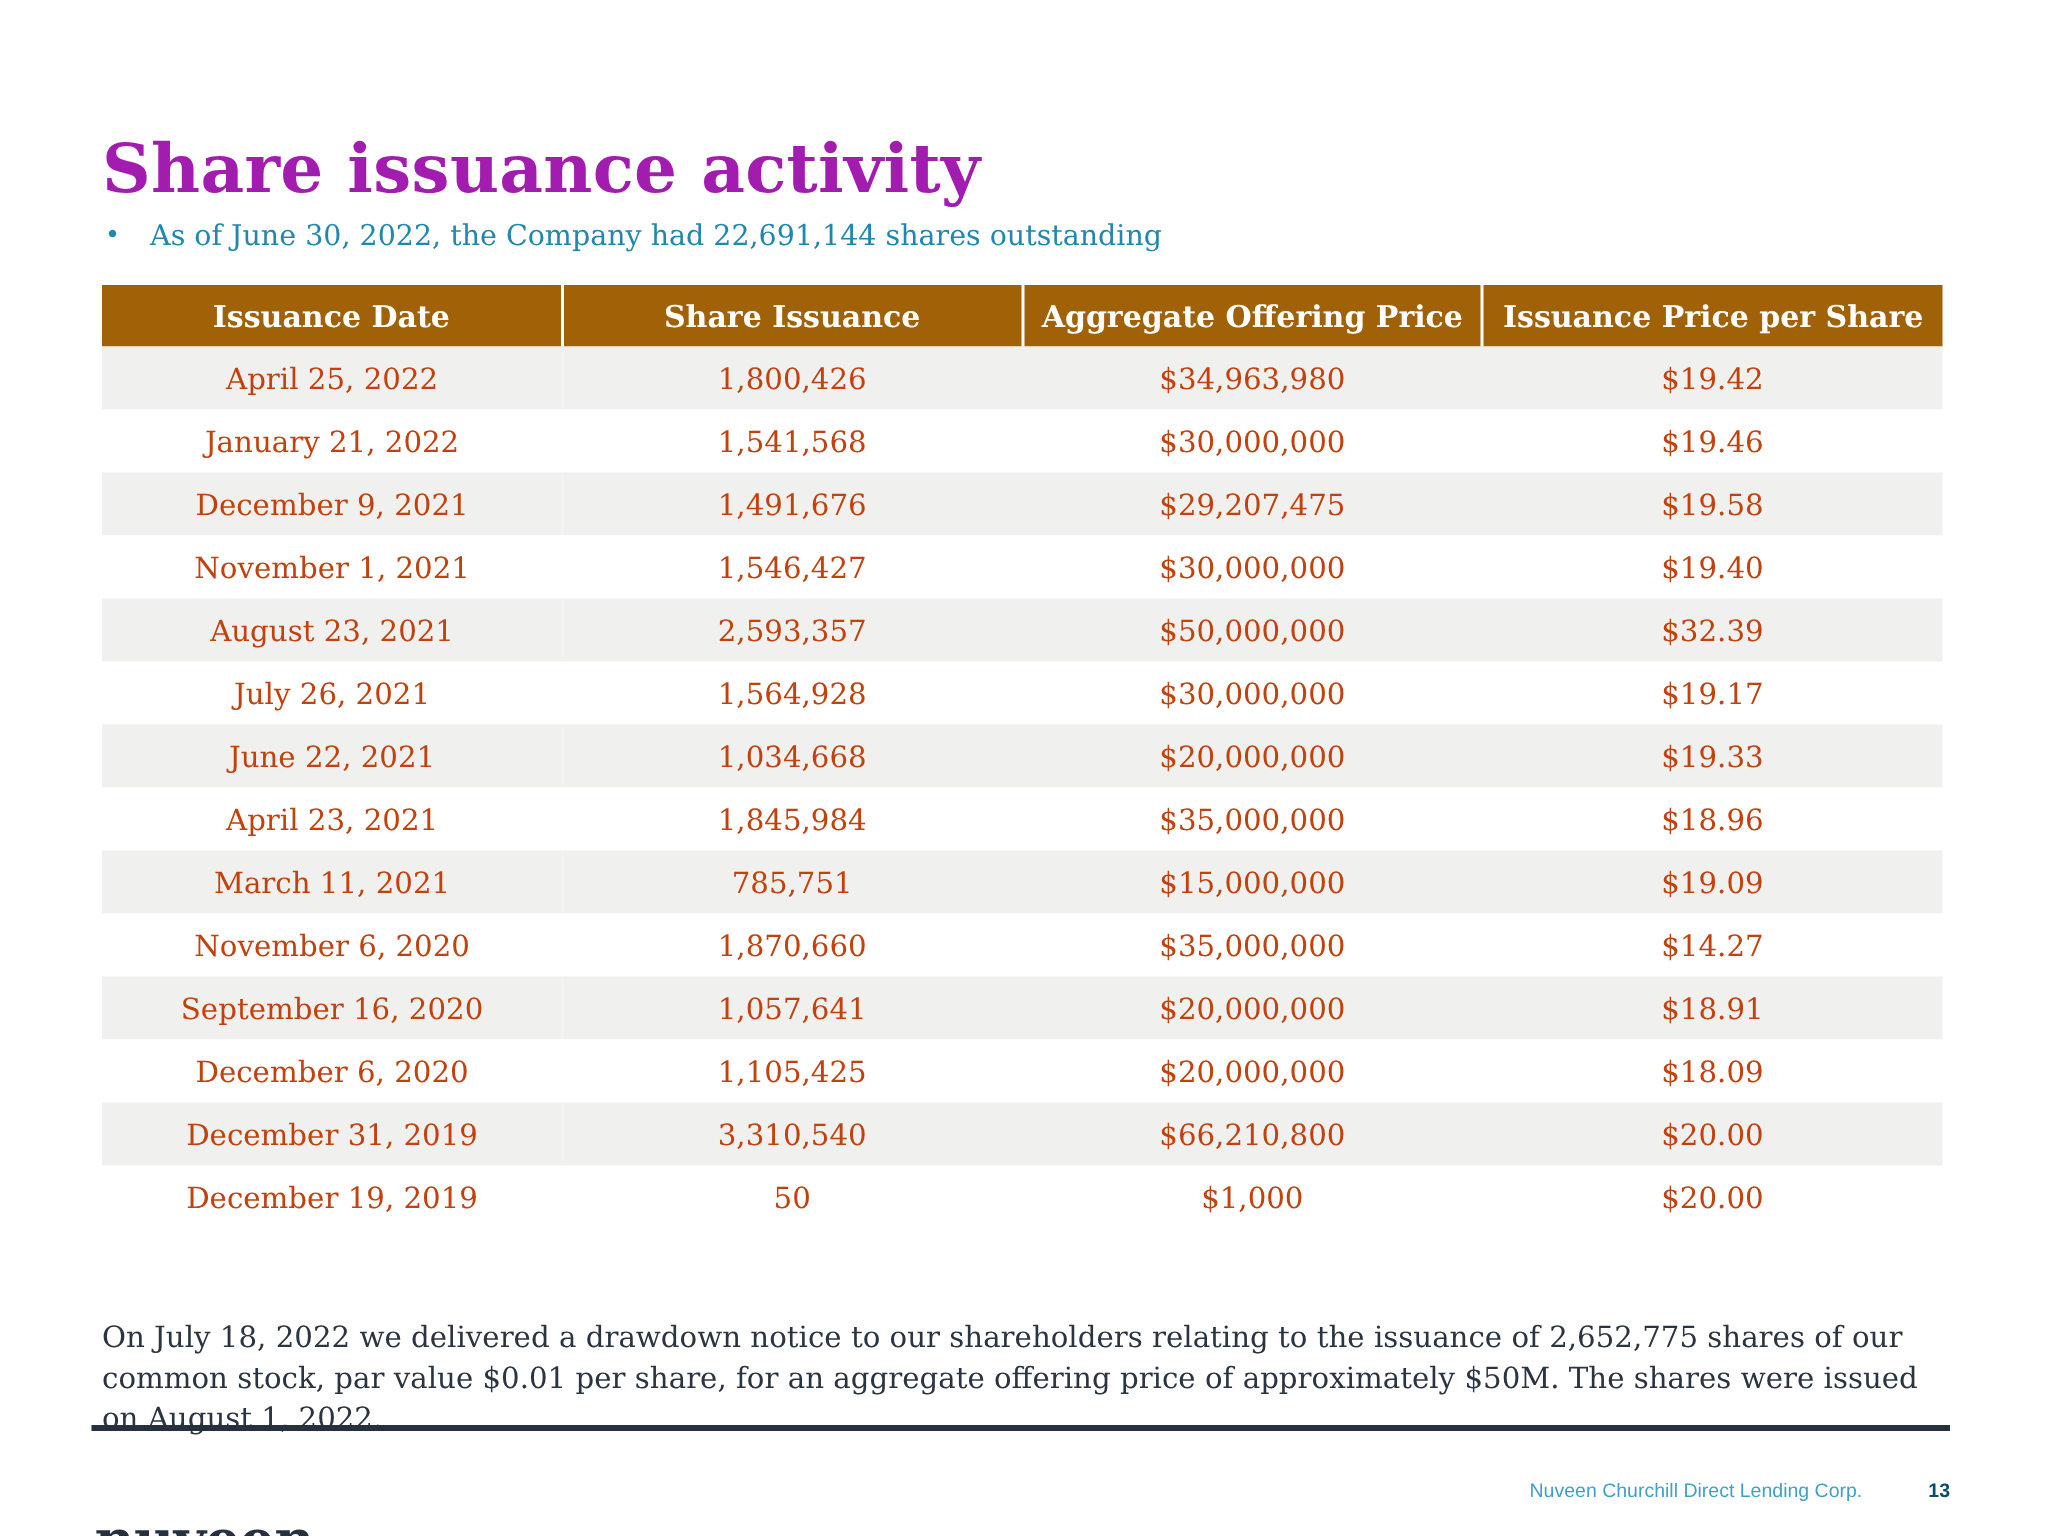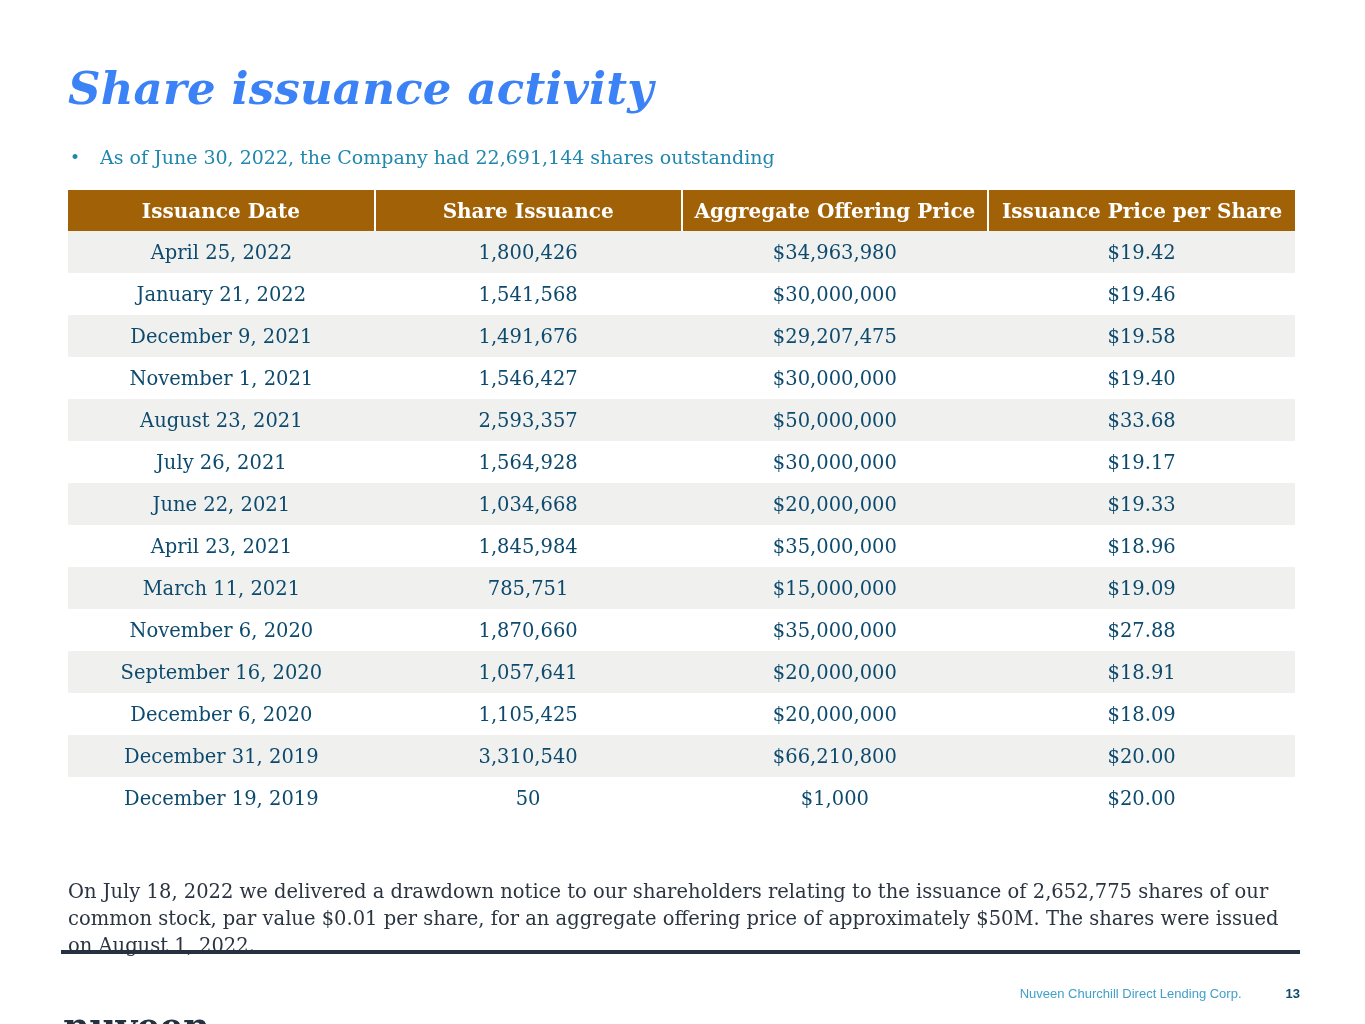--- a/index.html
+++ b/index.html
@@ -9,26 +9,25 @@
   .slide {
     position: relative;
     width: 1365px;
     height: 1024px;
     background: #ffffff;
   }
 
   .page-title {
     position: absolute;
     left: 68px;
-    top: 62px;
+    top: 86px;
     font-size: 45px;
     font-weight: bold;
-    color: #3b82f6;
+    color: #a21caf;
     letter-spacing: 0.2px;
-    font-style: italic;
   }
 
   .bullet-row {
     position: absolute;
     left: 70px;
     top: 146px;
     width: 1100px;
     font-size: 19px;
     color: #2187ae;
     display: flex;
@@ -56,21 +55,21 @@
     font-size: 20px;
     height: 41px;
     text-align: center;
     vertical-align: middle;
     border-left: 2px solid #ffffff;
     padding: 0 2px;
   }
   table.issuance-table th:first-child { border-left: none; }
   table.issuance-table td {
     font-size: 19.5px;
-    color: #0c4a6e;
+    color: #c2410c;
     height: 42px;
     text-align: center;
     vertical-align: middle;
   }
   table.issuance-table tbody tr:nth-child(odd) { background: #f0f0ee; }
   table.issuance-table tbody tr:nth-child(even) { background: #ffffff; }
 
   .footnote {
     position: absolute;
     left: 68px;
@@ -163,21 +162,21 @@
         <tr>
           <td>November 1, 2021</td>
           <td>1,546,427</td>
           <td>$30,000,000</td>
           <td>$19.40</td>
         </tr>
         <tr>
           <td>August 23, 2021</td>
           <td>2,593,357</td>
           <td>$50,000,000</td>
-          <td>$33.68</td>
+          <td>$32.39</td>
         </tr>
         <tr>
           <td>July 26, 2021</td>
           <td>1,564,928</td>
           <td>$30,000,000</td>
           <td>$19.17</td>
         </tr>
         <tr>
           <td>June 22, 2021</td>
           <td>1,034,668</td>
@@ -193,21 +192,21 @@
         <tr>
           <td>March 11, 2021</td>
           <td>785,751</td>
           <td>$15,000,000</td>
           <td>$19.09</td>
         </tr>
         <tr>
           <td>November 6, 2020</td>
           <td>1,870,660</td>
           <td>$35,000,000</td>
-          <td>$27.88</td>
+          <td>$14.27</td>
         </tr>
         <tr>
           <td>September 16, 2020</td>
           <td>1,057,641</td>
           <td>$20,000,000</td>
           <td>$18.91</td>
         </tr>
         <tr>
           <td>December 6, 2020</td>
           <td>1,105,425</td>

